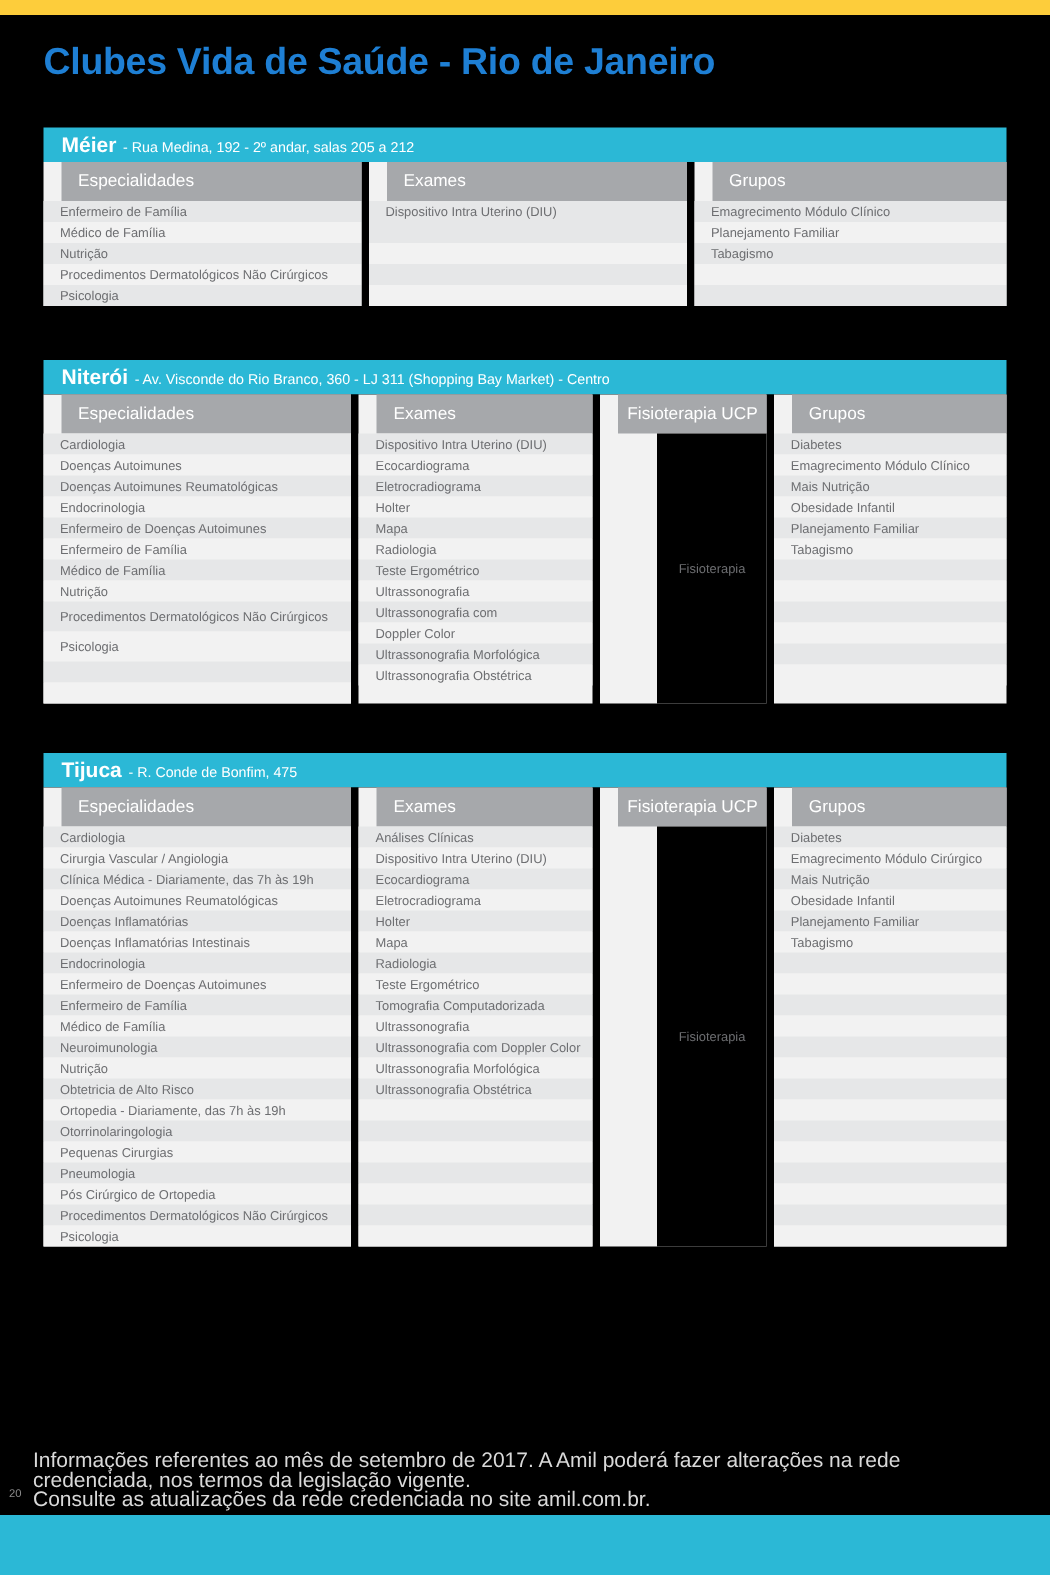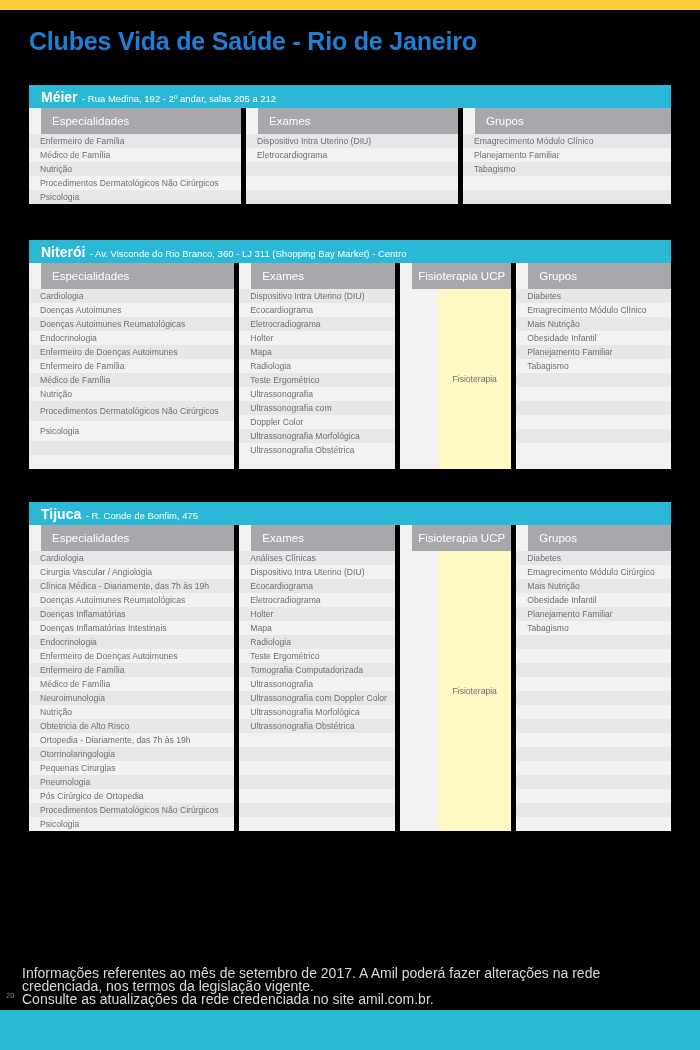--- a/index.html
+++ b/index.html
@@ -78,21 +78,21 @@
     white-space:nowrap;
     overflow:hidden;
   }
   .cell.tall{ height:20px; line-height:20px; }
   .cell.odd{ background:#e6e7e8; }
   .cell.even{ background:#f2f2f2; }
   .fisio-cell{
     display:flex;align-items:center;justify-content:center;
     height:100%;
     font-size:8.6px;color:#6d6e71;
-    background:#fef9c3;
+    background:#000000;
     margin-left:38px;
   }
   .footer-note{
     position:absolute;
     left:22px;
     top:967px;
     width:640px;
     color:#d9d9d9;
     font-size:14px;
     line-height:13px;
@@ -124,21 +124,20 @@
           <div class="cell even">Médico de Família</div>
           <div class="cell odd">Nutrição</div>
           <div class="cell even">Procedimentos Dermatológicos Não Cirúrgicos</div>
           <div class="cell odd">Psicologia</div>
         </div>
     </div>
     <div class="col" style="width:212px;">
       <div class="col-head">Exames</div>
       <div class="col-body" id="m0-exa">
           <div class="cell odd">Dispositivo Intra Uterino (DIU)</div>
-          <div class="cell even">Eletrocardiograma</div>
           <div class="cell odd">&nbsp;</div>
           <div class="cell even">&nbsp;</div>
           <div class="cell odd">&nbsp;</div>
         </div>
     </div>
     <div class="col" style="width:208px;">
       <div class="col-head">Grupos</div>
       <div class="col-body" id="m0-gru">
           <div class="cell odd">Emagrecimento Módulo Clínico</div>
           <div class="cell even">Planejamento Familiar</div>

